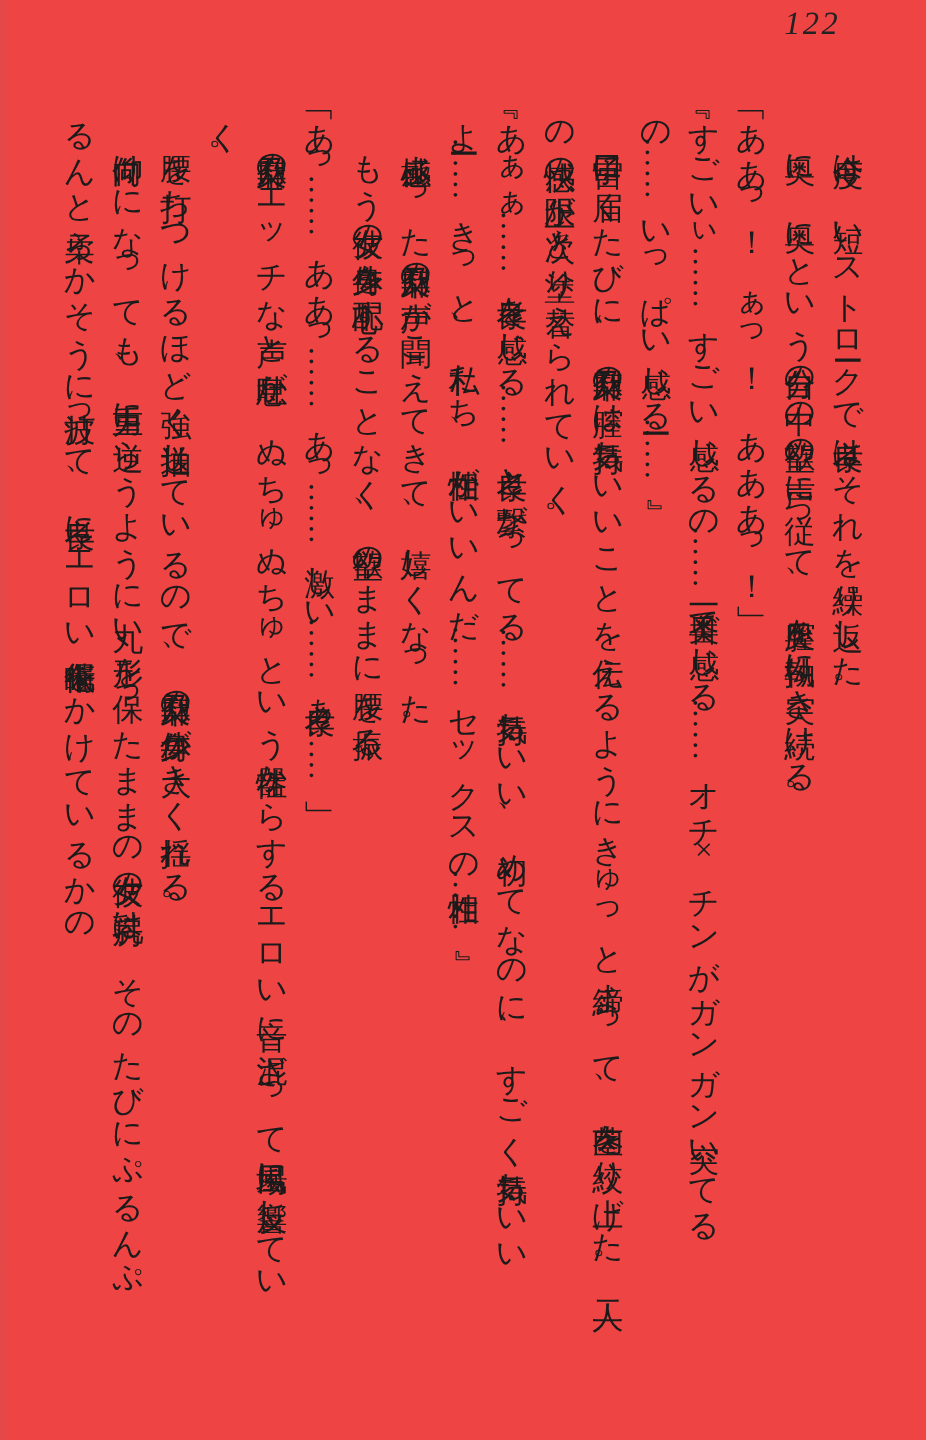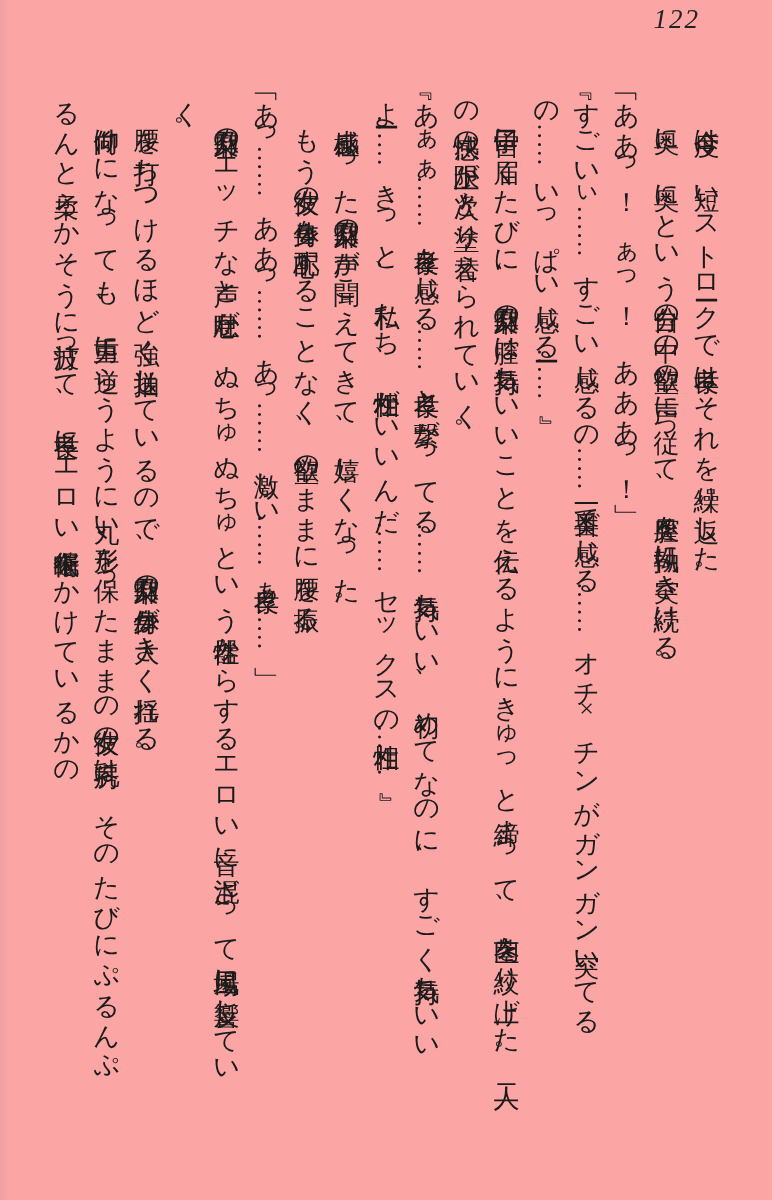--- a/index.html
+++ b/index.html
@@ -4,21 +4,21 @@
 <style>
   html, body {
     margin: 0;
     padding: 0;
     background: #fcfcfa;
   }
   .page {
     position: relative;
     width: 772px;
     height: 1200px;
-    background: #fca5a5;
+    background: #ef4444;
     color: #1b1b1b;
     font-family: "Liberation Serif", "DejaVu Serif", serif;
     overflow: hidden;
   }
   .page-number {
     position: absolute;
     top: 4px;
     right: 72px;
     font-size: 27px;
     font-style: italic;

